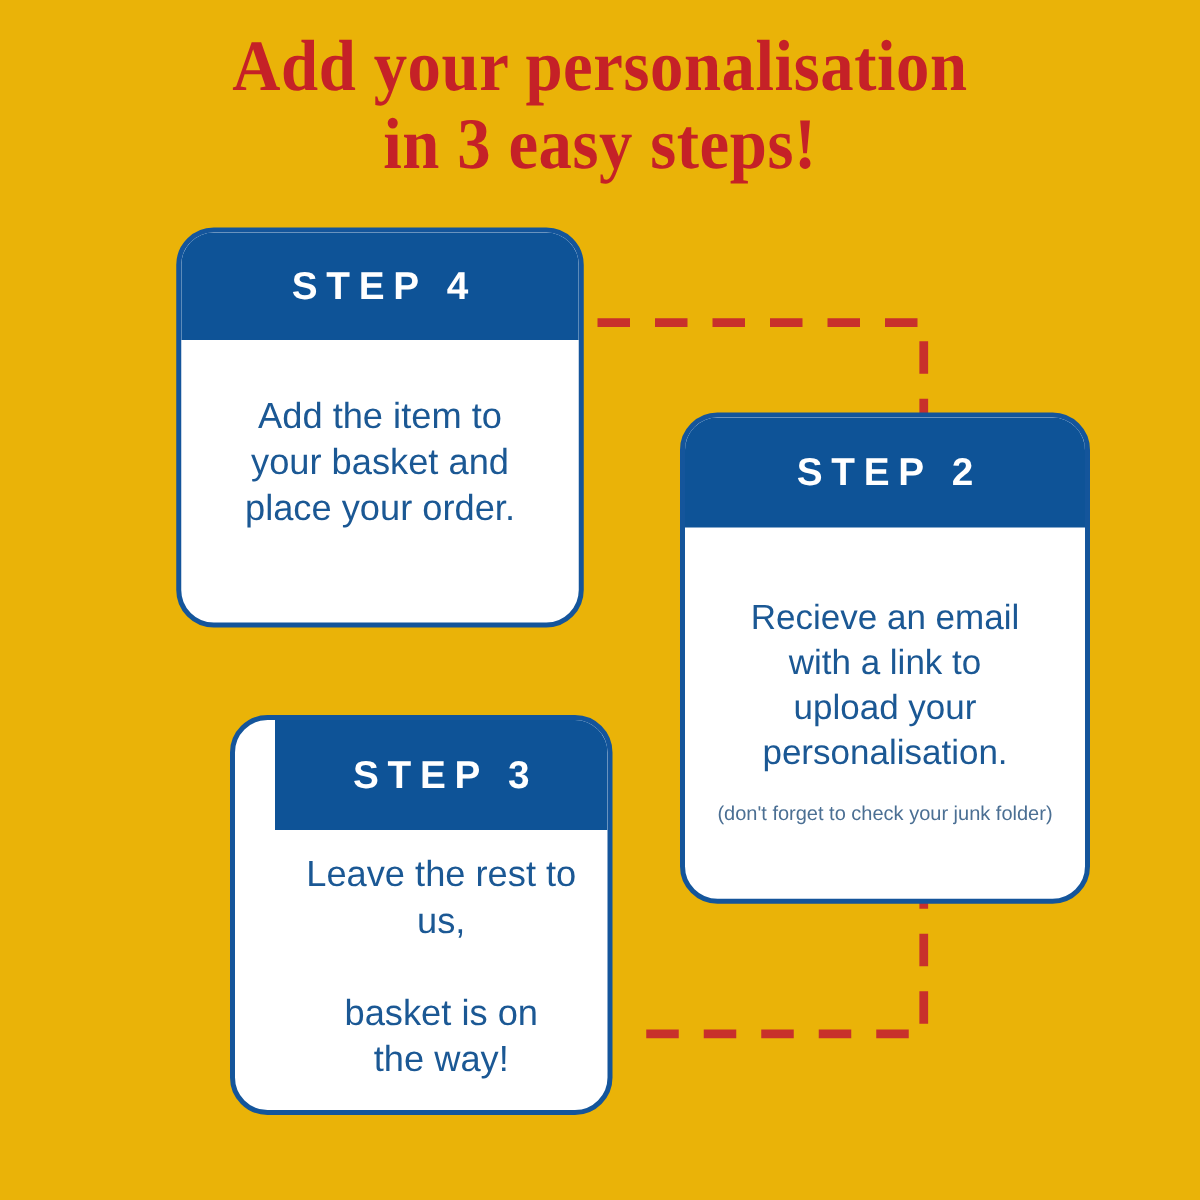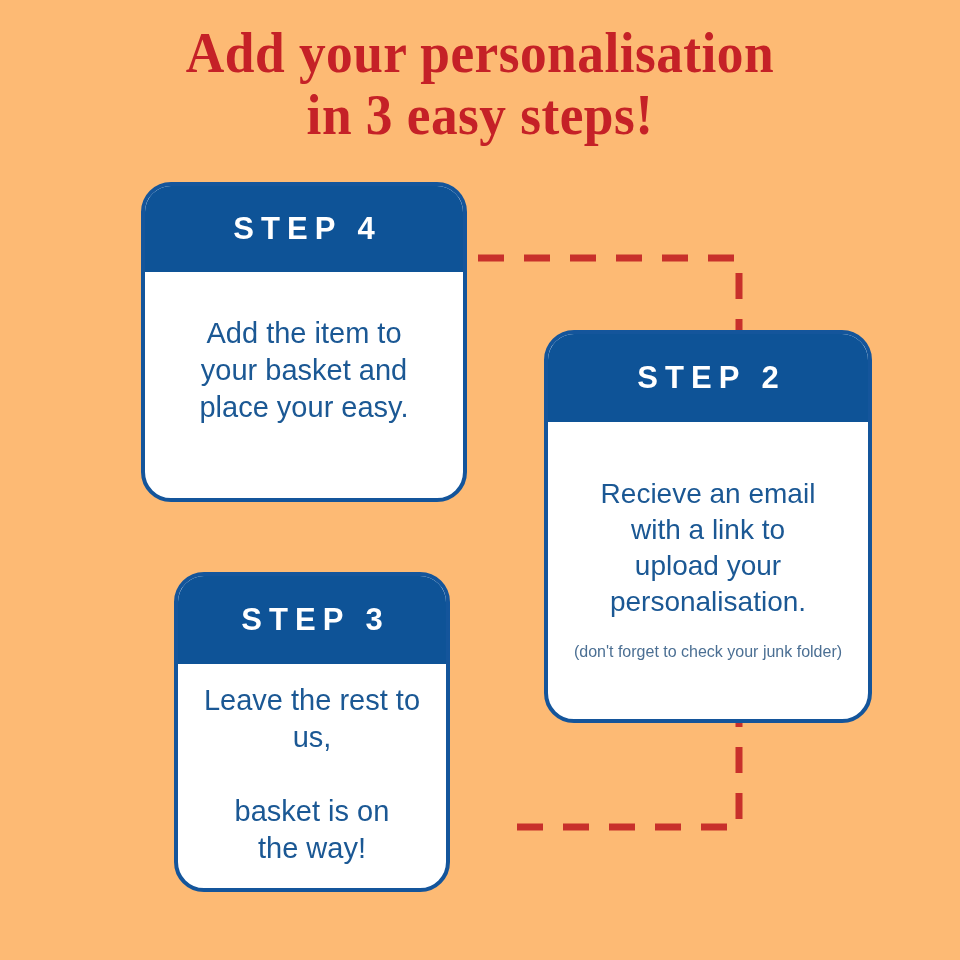--- a/index.html
+++ b/index.html
@@ -14,21 +14,21 @@
     overflow: hidden;
     font-family: "Liberation Sans", sans-serif;
     -webkit-font-smoothing: antialiased;
   }
 
   #canvas {
     position: absolute;
     left: 0; top: 0;
     width: 960px;
     height: 960px;
-    background: #fdba74;
+    background: #eab308;
   }
 
   
   .title {
     position: absolute;
     left: 0;
     top: 22px;
     width: 960px;
     text-align: center;
     color: #c52127;
@@ -104,21 +104,21 @@
 
   
   #step-1 { left: 141px; top: 182px; width: 326px; height: 320px; }
   #step-1 .card-header { height: 86px; }
   #step-1 .card-body { padding-bottom: 36px; }
 
   #step-2 { left: 544px; top: 330px; width: 328px; height: 393px; justify-content: space-between; }
   #step-2 .card-header { height: 88px; }
   #step-2 .card-text { font-size: 28px; line-height: 36px; }
 
-  #step-3 { left: 174px; top: 572px; width: 276px; height: 320px; }
+  #step-3 { left: 184px; top: 572px; width: 306px; height: 320px; padding-left: 32px; }
   #step-3 .card-header { height: 88px; }
 </style>
 </head>
 <body>
 
 <div id="canvas">
 
   <div class="title">
     <span class="title-line">Add your personalisation</span>
     <span class="title-line">in 3 easy steps!</span>
@@ -128,21 +128,21 @@
     <path d="M 478 258 L 739 258 L 739 332" fill="none" stroke="#c8302b" stroke-width="7" stroke-dasharray="26 20" stroke-linecap="butt"></path>
     <path d="M 739 655 L 739 827 L 516 827" fill="none" stroke="#c8302b" stroke-width="7" stroke-dasharray="26 20" stroke-linecap="butt"></path>
   </svg>
 
   <div class="card" id="step-1">
     <div class="card-header">STEP 4</div>
     <div class="card-body">
       <div class="card-text">
         <span>Add the item to</span><br>
         <span>your basket and</span><br>
-        <span>place your easy.</span>
+        <span>place your order.</span>
       </div>
     </div>
   </div>
 
   <div class="card" id="step-2">
     <div class="card-header">STEP 2</div>
     <div class="card-body">
       <div class="card-text">
         <span>Recieve an email</span><br>
         <span>with a link to</span><br>

